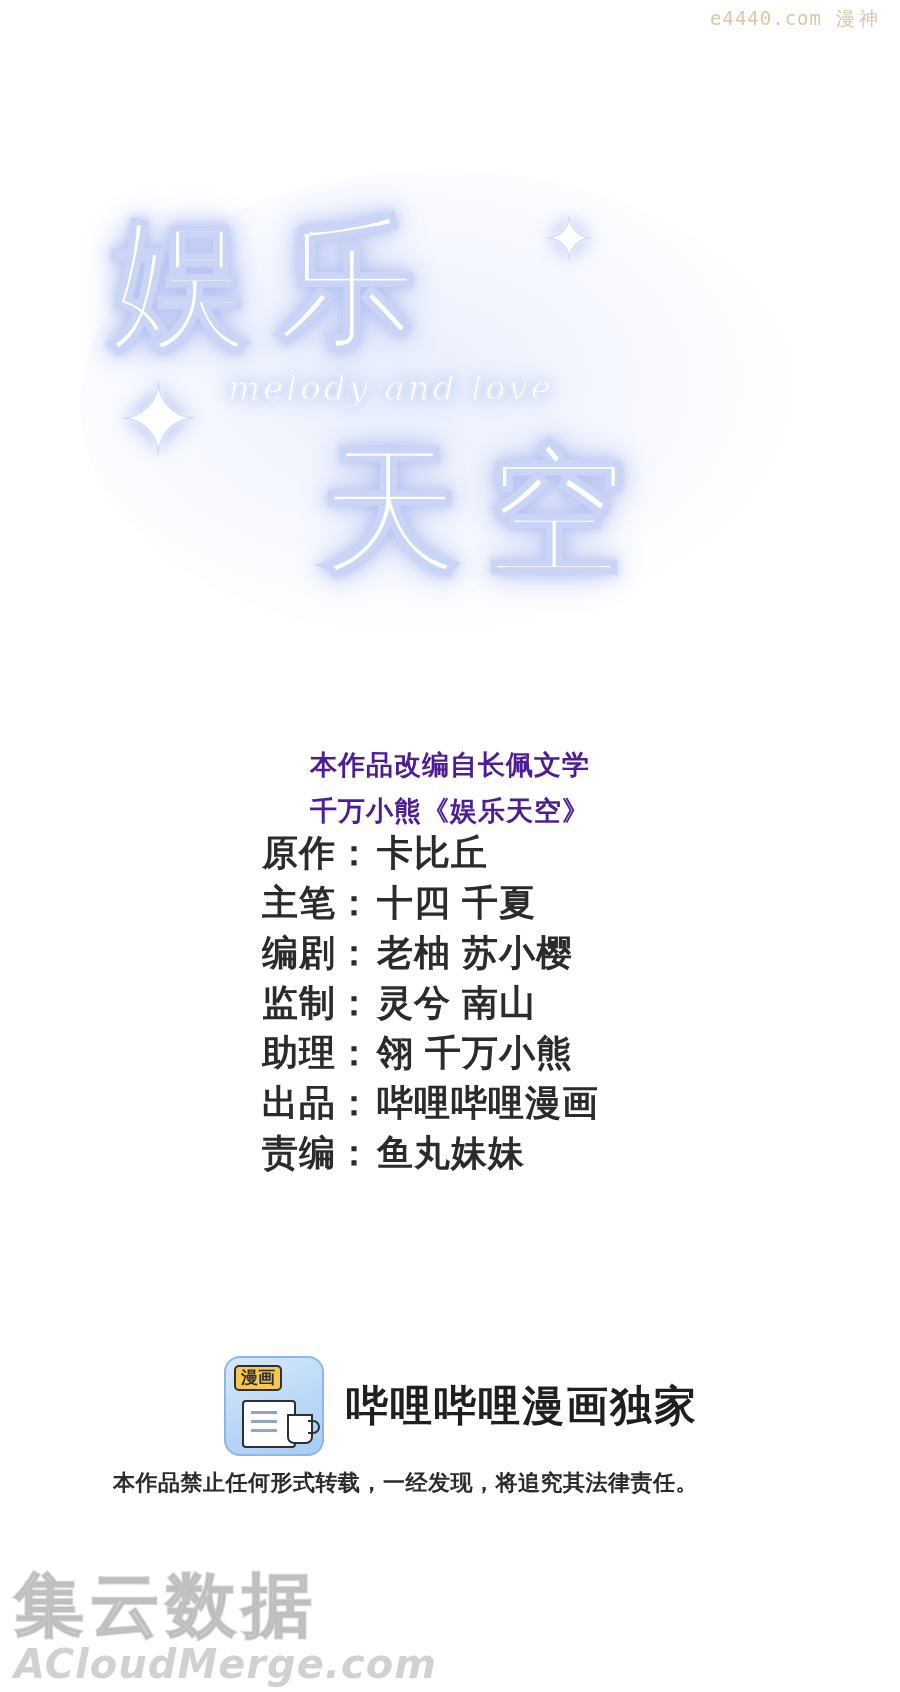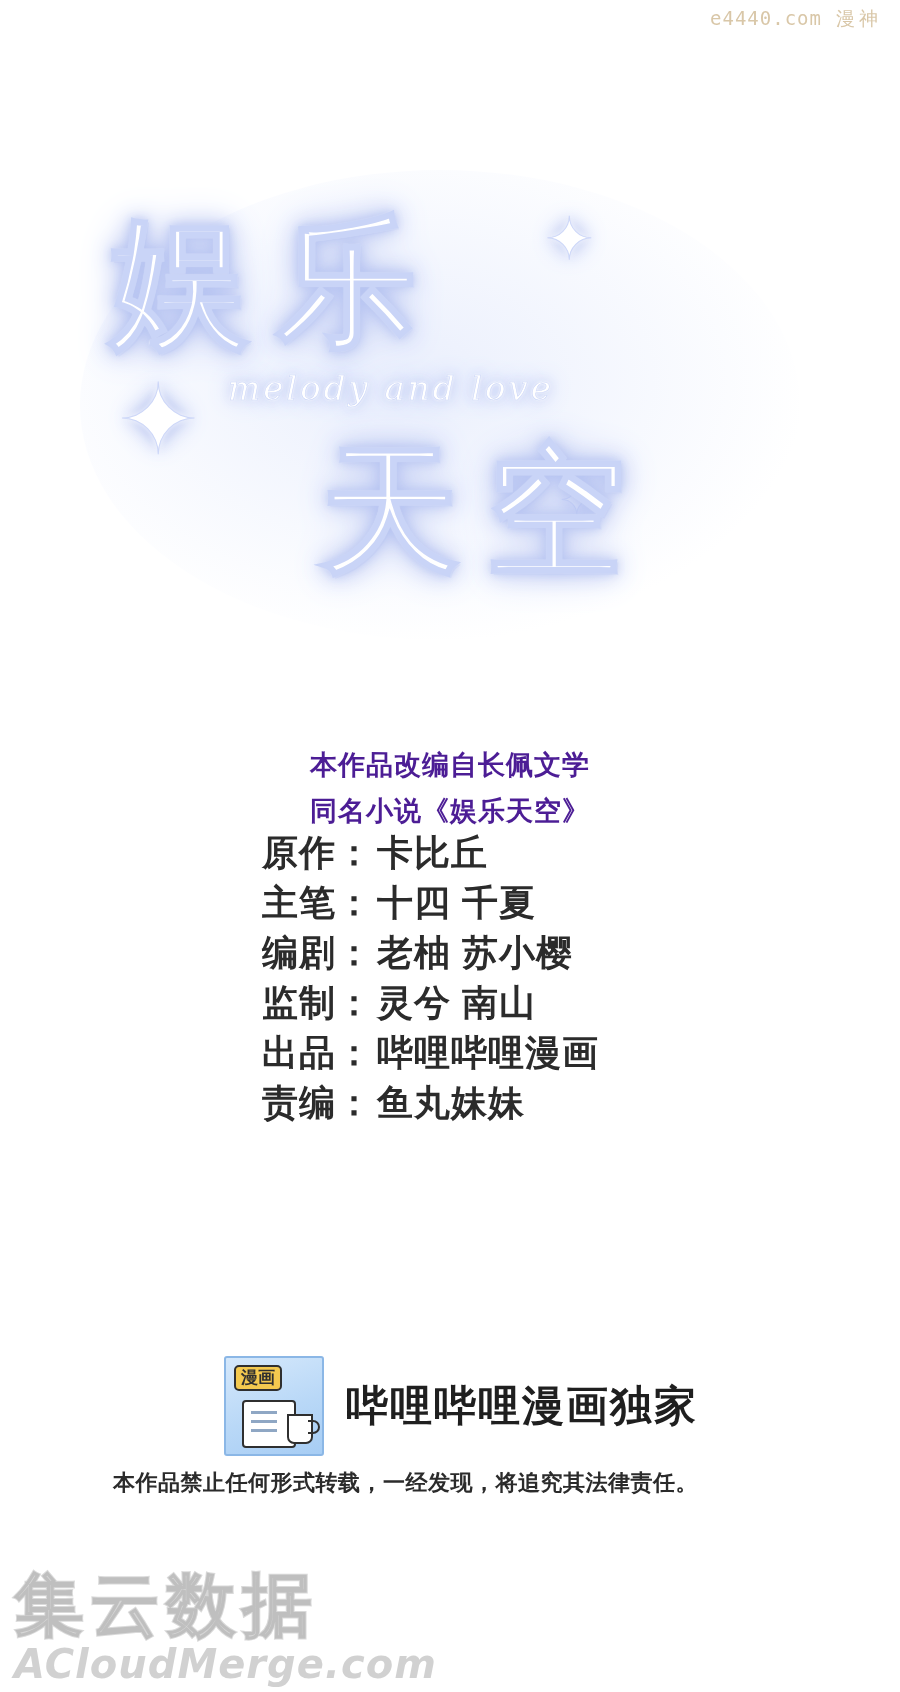--- a/index.html
+++ b/index.html
@@ -141,21 +141,21 @@
     top: 1356px;
     left: 0;
     width: 900px;
     display: flex;
     align-items: center;
     justify-content: center;
   }
   .app-icon {
     width: 96px;
     height: 96px;
-    border-radius: 3px;
+    border-radius: 16px;
     background: linear-gradient(160deg, #d5e8fb 0%, #b9d8f7 55%, #a7cdf4 100%);
     border: 2px solid #8bb7e6;
     position: relative;
     overflow: hidden;
     flex: 0 0 auto;
     margin-left: 22px;
   }
   .app-icon .tag {
     position: absolute;
     top: 7px;
@@ -268,35 +268,38 @@
   <div class="sparkle sparkle-a">✦</div>
   <div class="sparkle sparkle-b">✦</div>
   <div class="sparkle sparkle-c">✦</div>
   <div class="logo-line logo-line-1">娱乐</div>
   <div class="logo-sub">melody and love</div>
   <div class="logo-line logo-line-2">天空</div>
 </div>
 
 <div class="adapt-note">
   <div>本作品改编自长佩文学</div>
-  <div>同名小说《娱乐天空》</div>
+  <div>千万小熊《娱乐天空》</div>
 </div>
 
 <div class="credits">
   <div class="credit-row">
     <span class="credit-role">原作：</span><span class="credit-value">卡比丘</span>
   </div>
   <div class="credit-row">
     <span class="credit-role">主笔：</span><span class="credit-value">十四 千夏</span>
   </div>
   <div class="credit-row">
     <span class="credit-role">编剧：</span><span class="credit-value">老柚 苏小樱</span>
   </div>
   <div class="credit-row">
     <span class="credit-role">监制：</span><span class="credit-value">灵兮 南山</span>
+  </div>
+  <div class="credit-row">
+    <span class="credit-role">助理：</span><span class="credit-value">翎 千万小熊</span>
   </div>
   <div class="credit-row">
     <span class="credit-role">出品：</span><span class="credit-value">哔哩哔哩漫画</span>
   </div>
   <div class="credit-row">
     <span class="credit-role">责编：</span><span class="credit-value">鱼丸妹妹</span>
   </div>
 </div>
 
 <div class="publisher-row">

